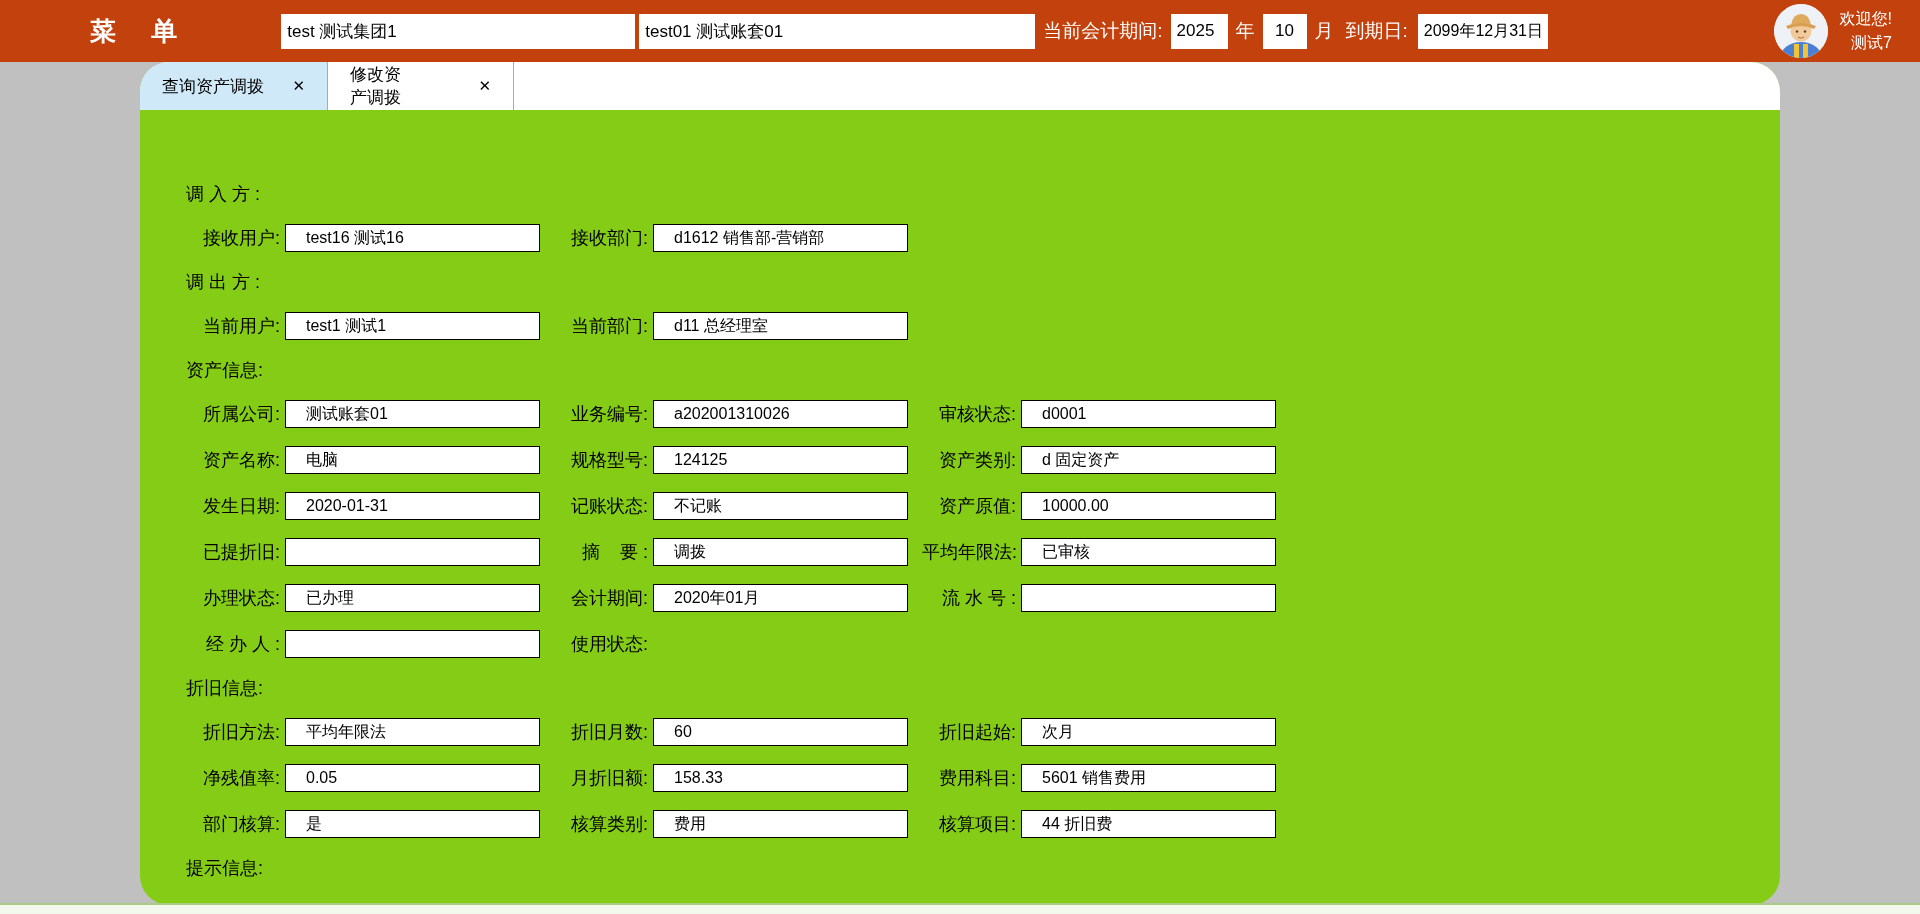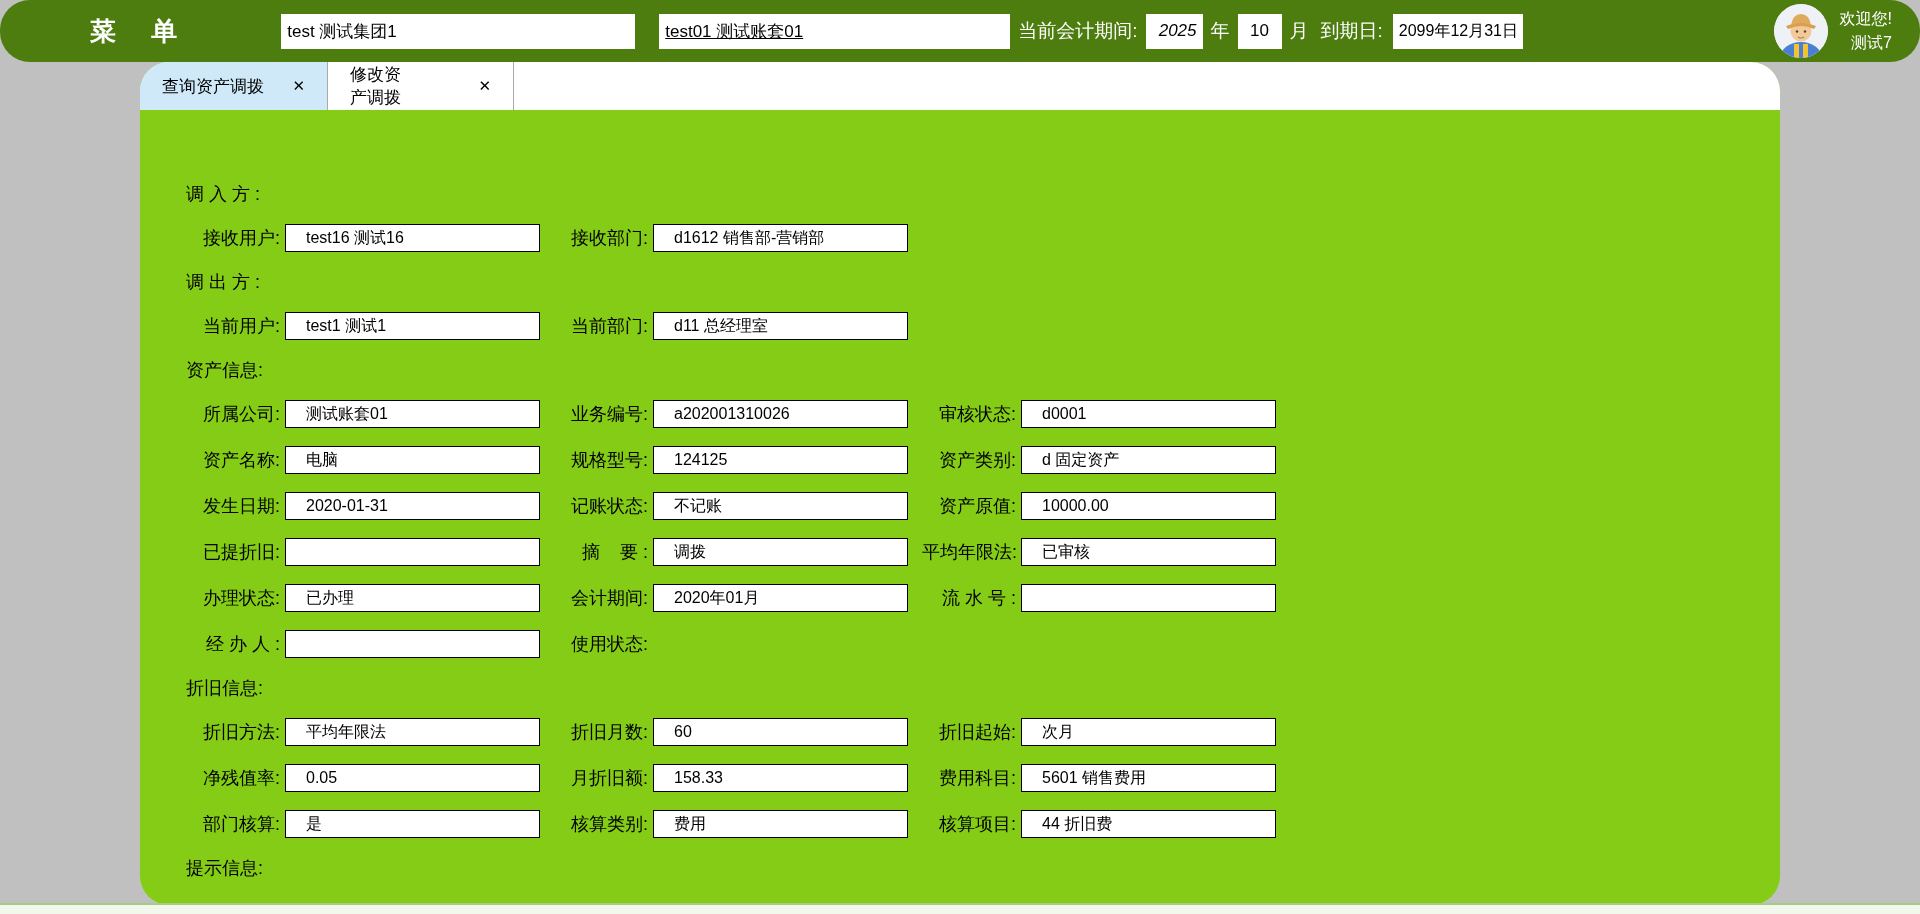--- a/index.html
+++ b/index.html
@@ -6,36 +6,36 @@
   html,body { width:1920px; height:914px; overflow:hidden; }
   body {
     font-family:"Liberation Sans","DejaVu Sans",sans-serif;
     background:#c0c0c0;
     position:relative;
   }
 
   
   .topbar {
     position:absolute; left:0; top:0; width:1920px; height:62px;
-    background:#4d7c0f; color:#fff;
-    display:flex; align-items:center;border-radius:30px;
+    background:#c2410c; color:#fff;
+    display:flex; align-items:center;
   }
   .menu-title {
     margin-left:90px; font-size:26px; font-weight:bold;
     letter-spacing:14px; white-space:nowrap; cursor:pointer;
   }
   .hdr-input {
     height:35px; border:none; background:#fff; color:#000;
     font-size:17px; padding:0 6px; outline:none;
     font-family:"Liberation Sans","DejaVu Sans",sans-serif;
   }
   .group-input   { margin-left:90px; width:354px; }
-  .account-input { margin-left:24px;  width:351px;text-decoration:underline; }
+  .account-input { margin-left:4px;  width:396px; }
   .period-label  { margin-left:8px; font-size:19px; white-space:nowrap; }
-  .year-input  { margin-left:8px; width:57px; text-align:right;font-style:italic; }
+  .year-input  { margin-left:8px; width:57px; text-align:left; }
   .unit-label  { margin-left:8px; font-size:19px; }
   .month-input { margin-left:8px; width:44px; text-align:center; }
   .expiry-label{ margin-left:12px; font-size:19px; white-space:nowrap; }
   .expiry-input{ margin-left:10px; width:130px; text-align:center; font-size:16px; }
 
   .hdr-right { position:absolute; right:28px; top:4px; display:flex; align-items:center; }
   .avatar { width:54px; height:54px; border-radius:50%; overflow:hidden; background:#eef1f6; flex:0 0 auto; cursor:pointer; }
   .welcome { margin-left:12px; text-align:right; font-size:16px; line-height:24px; white-space:nowrap; }
 
   

